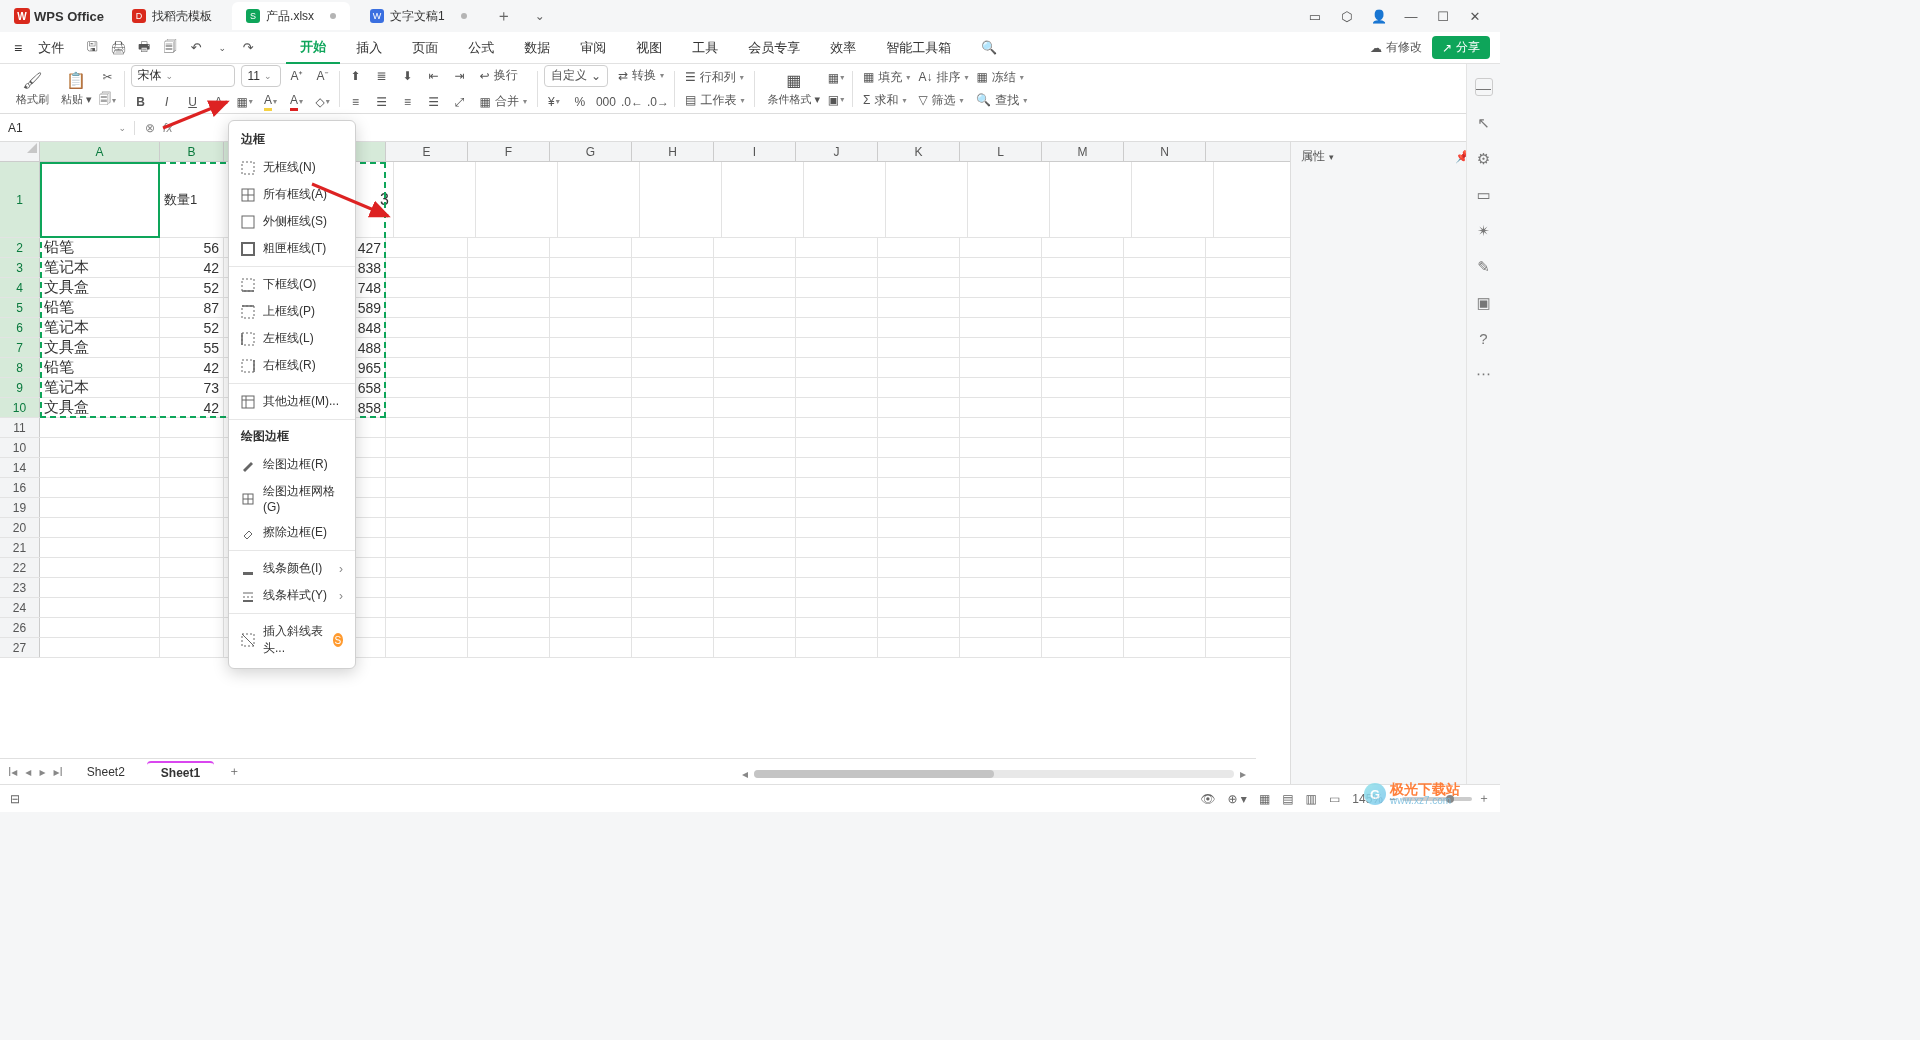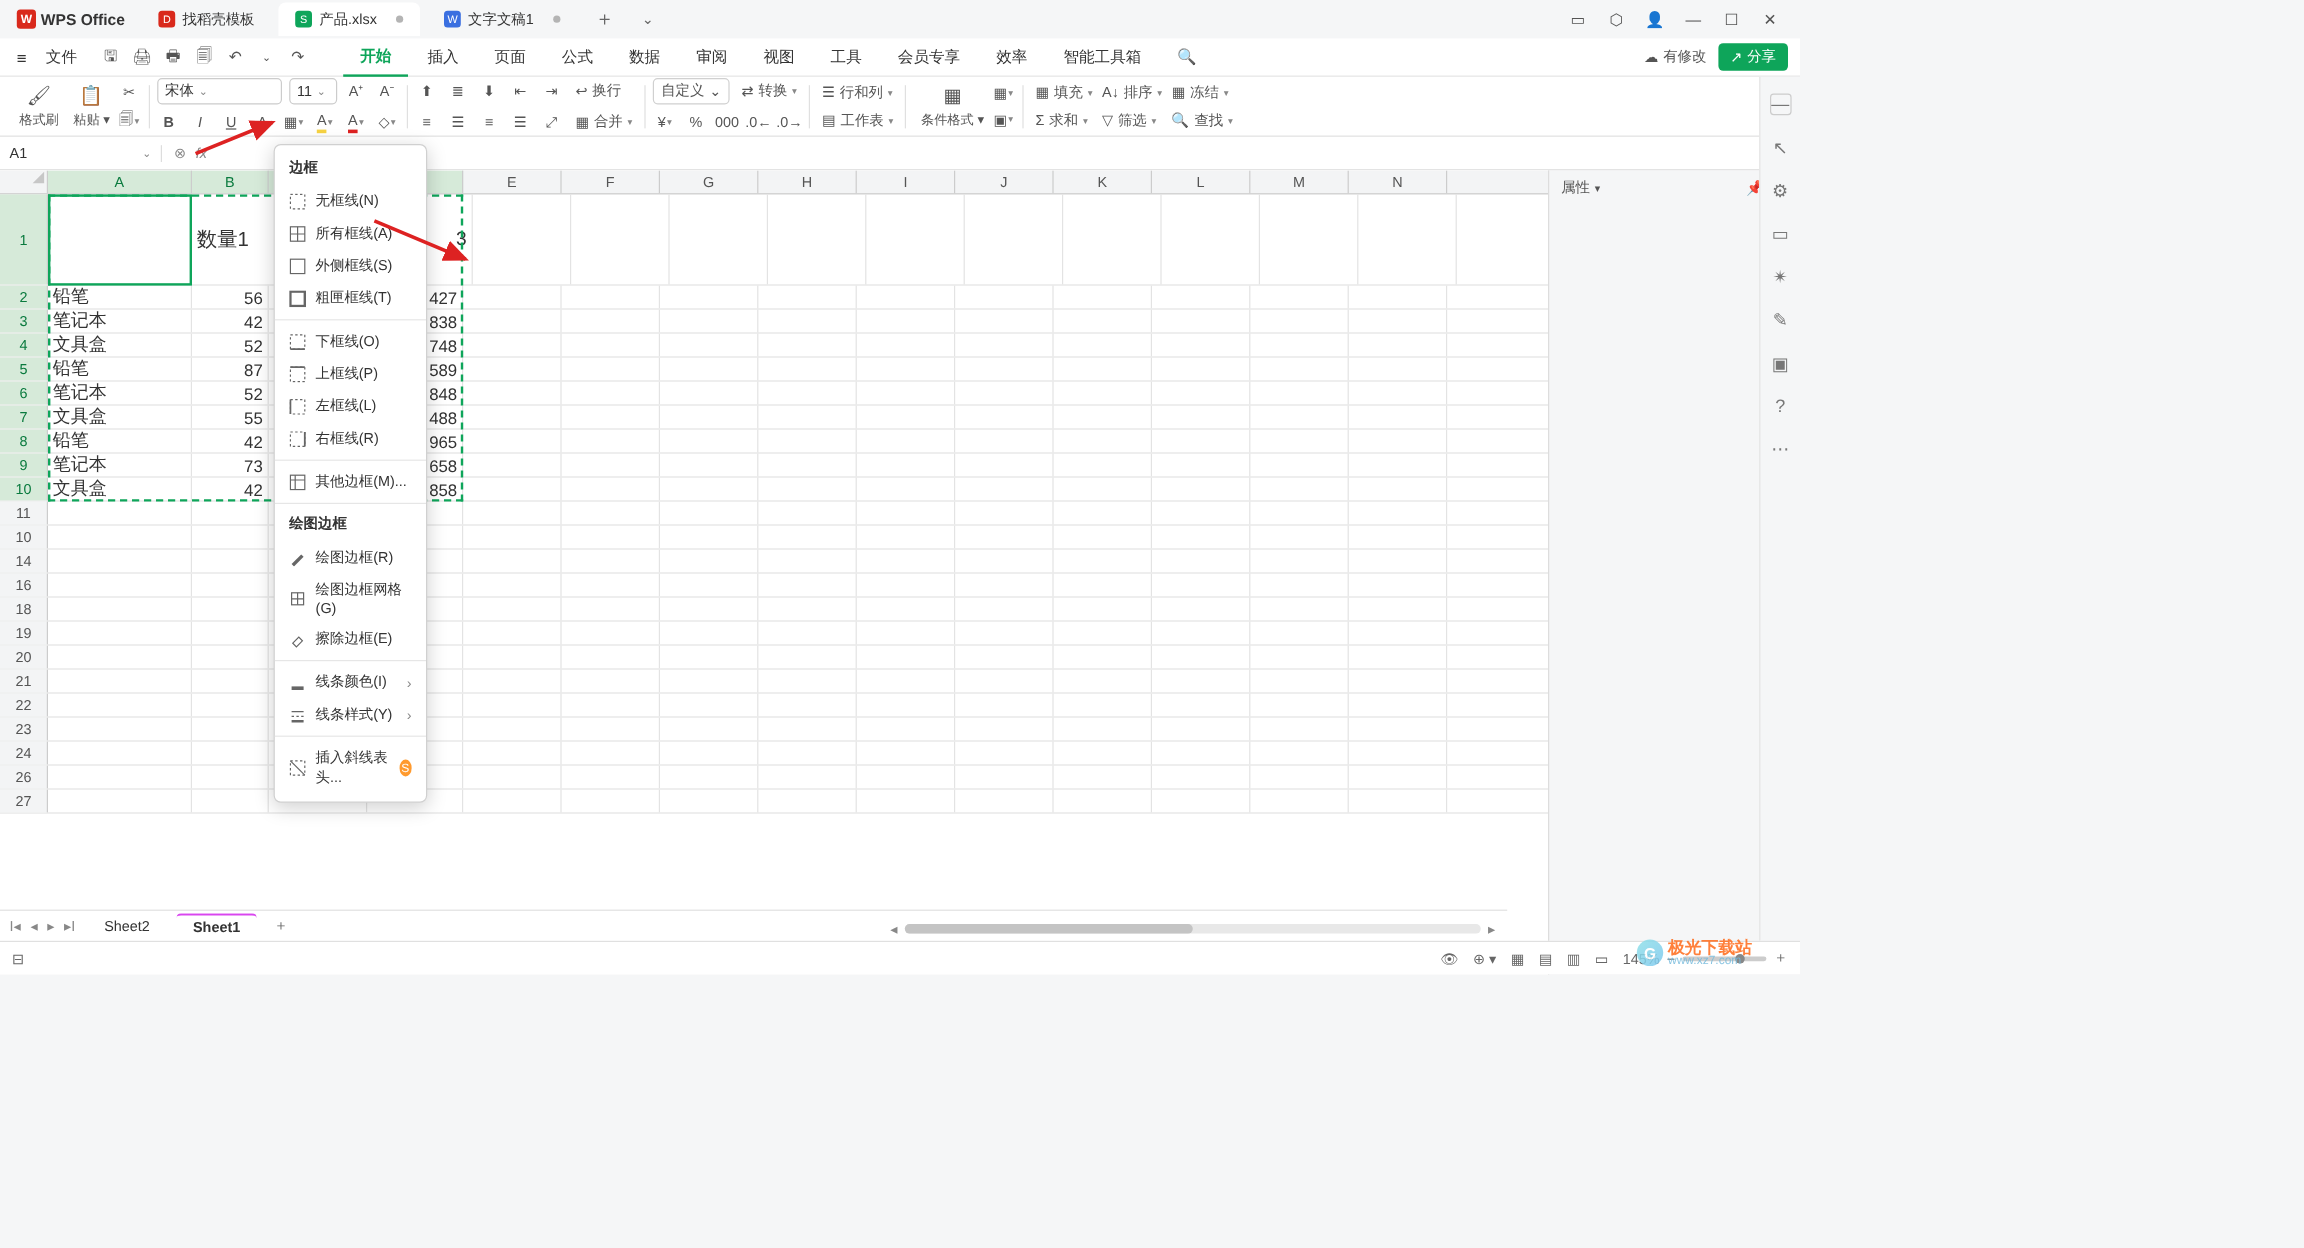--- a/index.html
+++ b/index.html
@@ -342,21 +342,21 @@
         <div class="col-h" style="width: 82px;">J</div>
         <div class="col-h" style="width: 82px;">K</div>
         <div class="col-h" style="width: 82px;">L</div>
         <div class="col-h" style="width: 82px;">M</div>
         <div class="col-h" style="width: 82px;">N</div>
       </div>
     <div class="rows" id="rows">
         <div class="row" style="height: 76px;">
           <div class="row-h sel">1</div>
           <div class="cell" style="width: 120px;"></div>
-          <div class="cell" style="width: 72px; font-size: 17px;">数量1</div>
+          <div class="cell" style="width: 72px; font-size: 13px;">数量1</div>
           <div class="cell rj" style="width: 82px;"></div>
           <div class="cell rj" style="width: 80px; font-size: 16px;">3</div>
           <div class="cell rj" style="width: 82px;"></div>
           <div class="cell rj" style="width: 82px;"></div>
           <div class="cell rj" style="width: 82px;"></div>
           <div class="cell rj" style="width: 82px;"></div>
           <div class="cell rj" style="width: 82px;"></div>
           <div class="cell rj" style="width: 82px;"></div>
           <div class="cell rj" style="width: 82px;"></div>
           <div class="cell rj" style="width: 82px;"></div>
@@ -562,37 +562,20 @@
           <div class="cell rj" style="width: 82px;"></div>
           <div class="cell rj" style="width: 82px;"></div>
           <div class="cell rj" style="width: 82px;"></div>
           <div class="cell rj" style="width: 82px;"></div>
           <div class="cell rj" style="width: 82px;"></div>
           <div class="cell rj" style="width: 82px;"></div>
           <div class="cell rj" style="width: 82px;"></div>
         </div>
         <div class="row" style="height: 20px;">
           <div class="row-h">16</div>
-          <div class="cell" style="width: 120px;"></div>
-          <div class="cell rj" style="width: 64px;"></div>
-          <div class="cell rj" style="width: 82px;"></div>
-          <div class="cell rj" style="width: 80px;"></div>
-          <div class="cell rj" style="width: 82px;"></div>
-          <div class="cell rj" style="width: 82px;"></div>
-          <div class="cell rj" style="width: 82px;"></div>
-          <div class="cell rj" style="width: 82px;"></div>
-          <div class="cell rj" style="width: 82px;"></div>
-          <div class="cell rj" style="width: 82px;"></div>
-          <div class="cell rj" style="width: 82px;"></div>
-          <div class="cell rj" style="width: 82px;"></div>
-          <div class="cell rj" style="width: 82px;"></div>
-          <div class="cell rj" style="width: 82px;"></div>
-        </div>
-        <div class="row" style="height: 20px;">
-          <div class="row-h">18</div>
           <div class="cell" style="width: 120px;"></div>
           <div class="cell rj" style="width: 64px;"></div>
           <div class="cell rj" style="width: 82px;"></div>
           <div class="cell rj" style="width: 80px;"></div>
           <div class="cell rj" style="width: 82px;"></div>
           <div class="cell rj" style="width: 82px;"></div>
           <div class="cell rj" style="width: 82px;"></div>
           <div class="cell rj" style="width: 82px;"></div>
           <div class="cell rj" style="width: 82px;"></div>
           <div class="cell rj" style="width: 82px;"></div>

